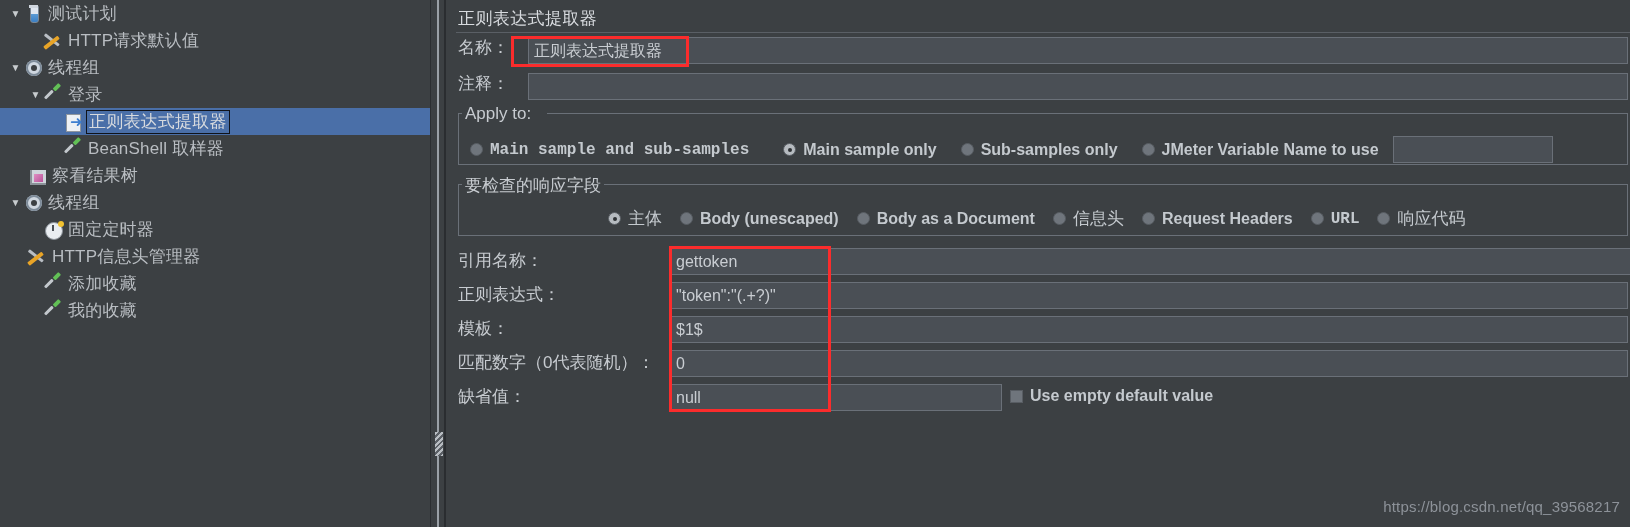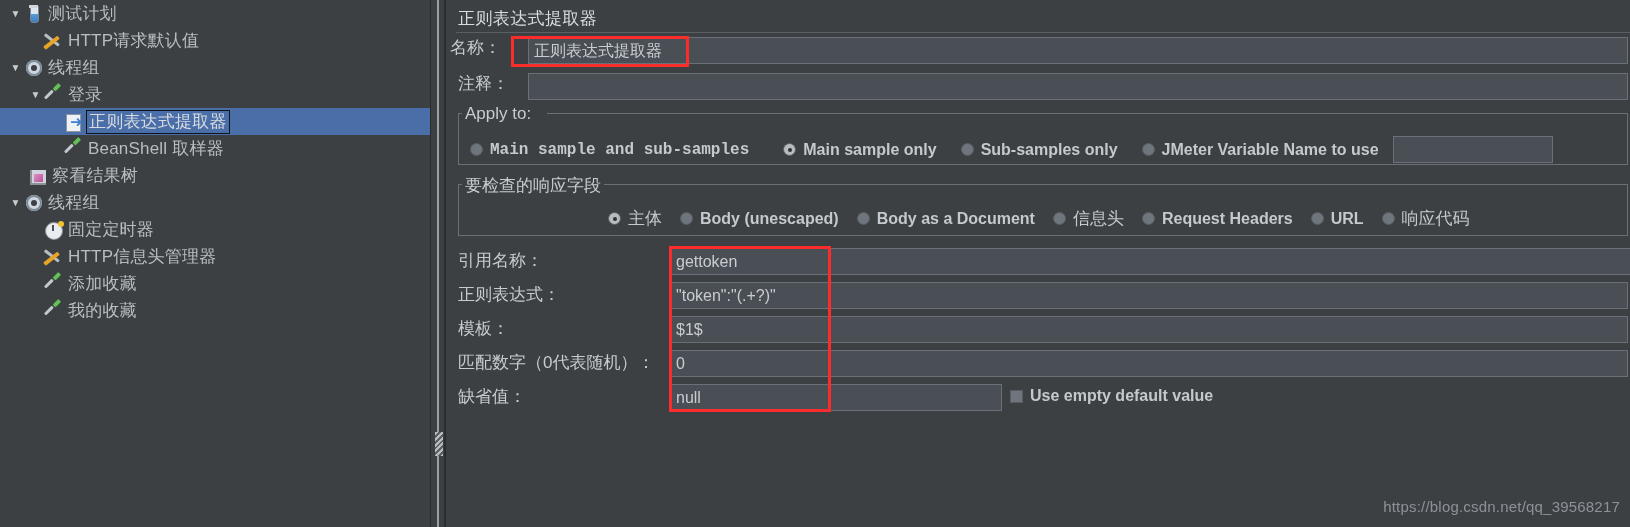--- a/index.html
+++ b/index.html
@@ -330,21 +330,21 @@
     </div>
 
     <div class="tree-row" style="padding-left:28px">
       <span class="twisty blank"></span>
       <span class="tree-ico ic-timer">
           <i class="dot"></i>
         </span>
       <span class="tree-label">固定定时器</span>
     </div>
 
-    <div class="tree-row" style="padding-left:28px">
+    <div class="tree-row" style="padding-left:12px">
       <span class="twisty blank"></span>
       <span class="tree-ico ic-wrench"></span>
       <span class="tree-label">HTTP信息头管理器</span>
     </div>
 
     <div class="tree-row" style="padding-left:28px">
       <span class="twisty blank"></span>
       <span class="tree-ico ic-pipette"></span>
       <span class="tree-label">添加收藏</span>
     </div>
@@ -361,21 +361,21 @@
     <div class="bar-r"></div>
     <div class="grip"></div>
   </div>
 
   <div id="config-panel">
 
     <div id="panel-title">正则表达式提取器</div>
 
     <div class="hr-line" style="top:32px; left:8px; width:1174px;"></div>
 
-    <div class="field-row" style="left:2px; top:36px;">
+    <div class="field-row" style="left:10px; top:36px;">
       <span class="field-label">名称：</span>
     </div>
     <div class="txt-input" style="position:absolute; left:80px; top:37px; width:1100px;">正则表达式提取器</div>
 
     <div class="field-row" style="left:10px; top:72px;">
       <span class="field-label">注释：</span>
     </div>
     <div class="txt-input" style="position:absolute; left:80px; top:73px; width:1100px;"></div>
 
     <div class="group-box" style="left:10px; top:113px; width:1170px; height:52px;">
@@ -424,21 +424,21 @@
         <span class="radio-label">Body as a Document</span>
       </span>
       <span class="radio-item" style="margin-right:18px;">
         <span class="radio-dot"></span>
         <span class="radio-label cjk">信息头</span>
       </span>
       <span class="radio-item" style="margin-right:18px;">
         <span class="radio-dot"></span>
         <span class="radio-label">Request Headers</span>
       </span>
-      <span class="radio-item" style="margin-right:18px;">
+      <span class="radio-item" style="margin-right:18px;font-family:Liberation Mono, monospace;">
         <span class="radio-dot"></span>
         <span class="radio-label">URL</span>
       </span>
       <span class="radio-item">
         <span class="radio-dot"></span>
         <span class="radio-label cjk">响应代码</span>
       </span>
     </div>
 
     <div class="field-label" style="position:absolute; left:10px; top:249px;">引用名称：</div>

